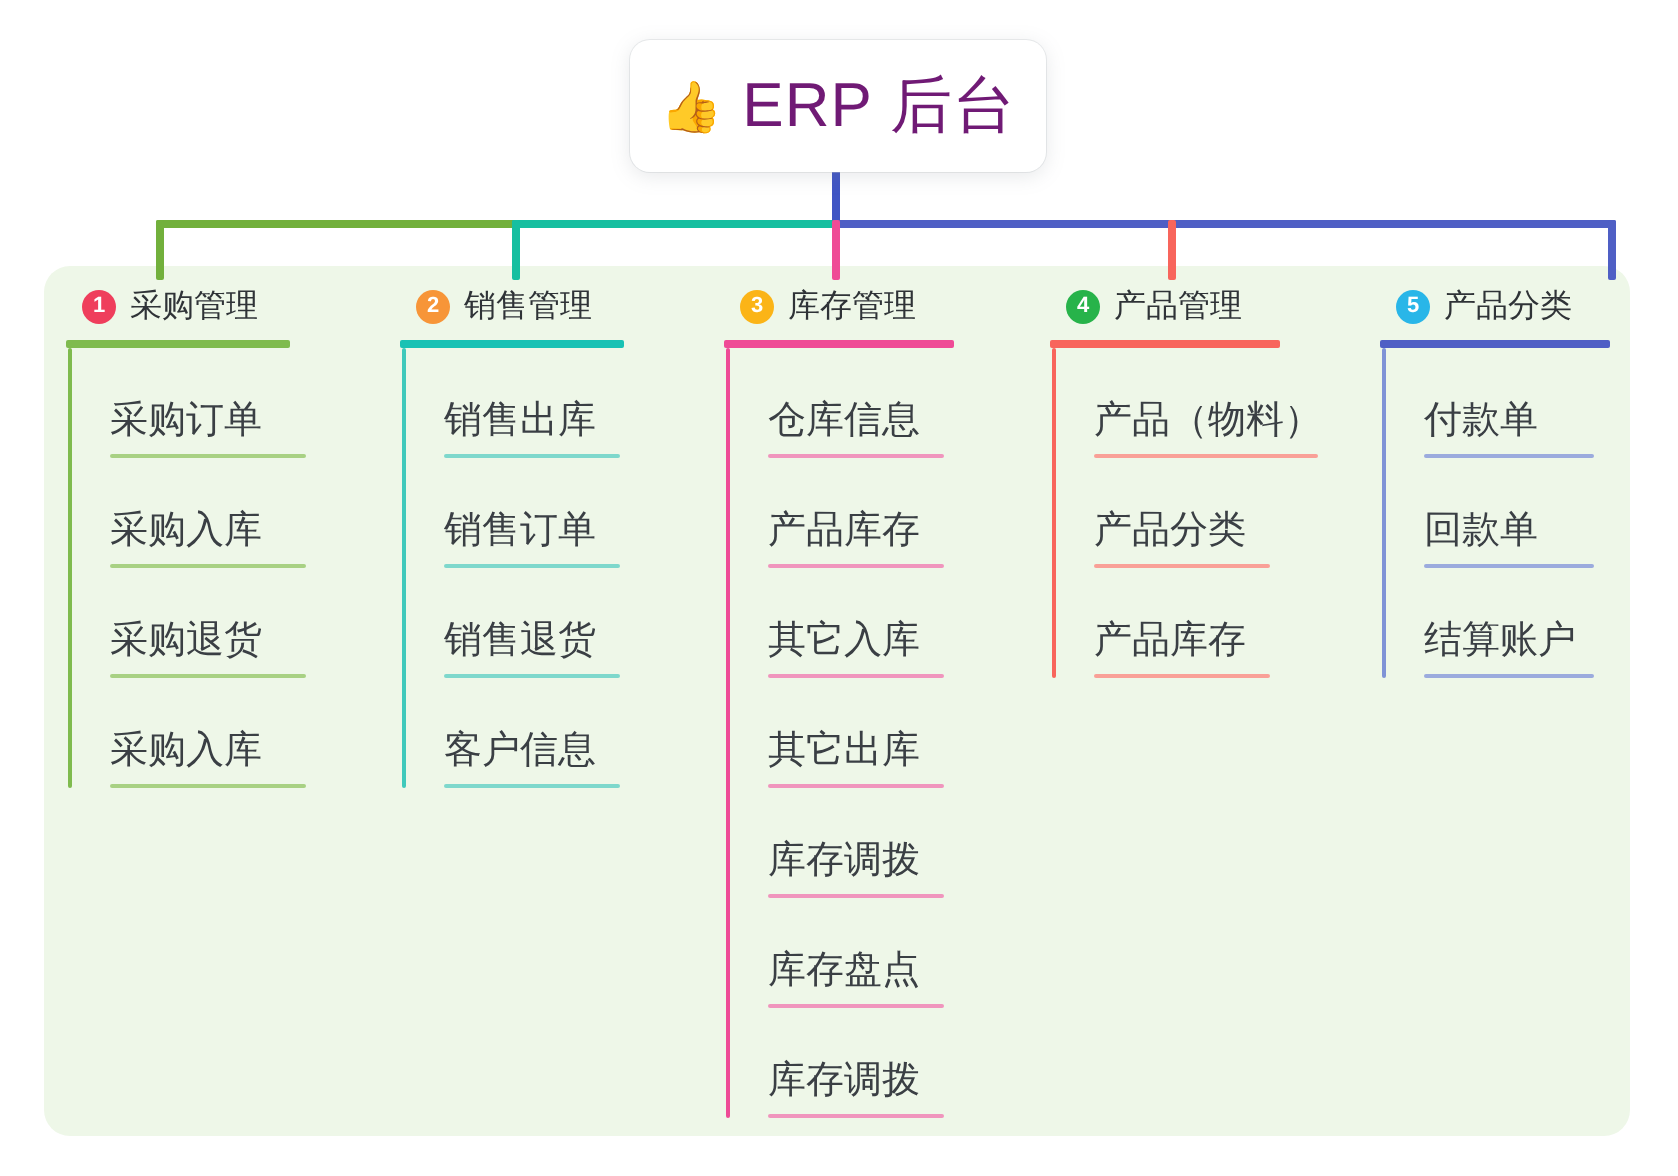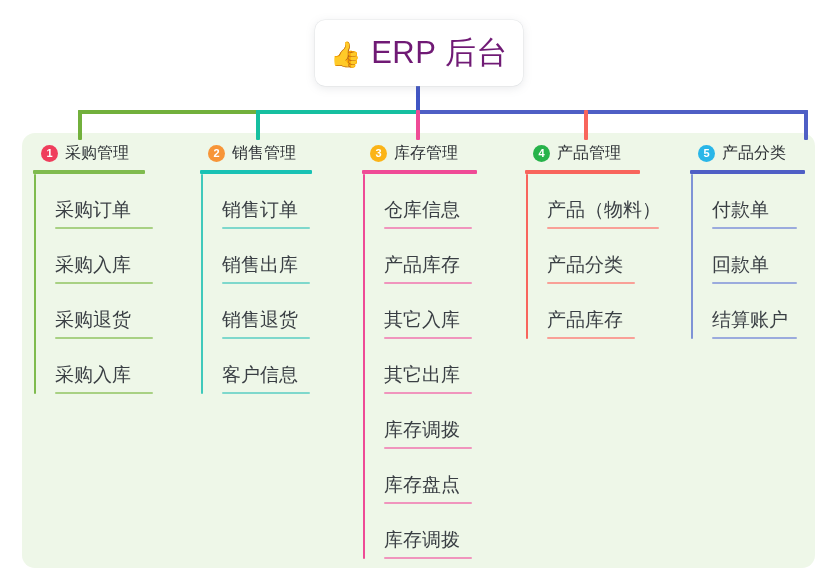--- a/index.html
+++ b/index.html
@@ -161,25 +161,25 @@
       </div>
       <div class="col col-2">
         <div class="col-head">
           <span class="badge" style="background: rgb(247, 149, 56);">2</span>
           <span class="head-label">销售管理</span>
         </div>
         <div class="head-rule" style="background: rgb(24, 194, 180); width: 112px;"></div>
         <div class="leaves">
           <div class="spine" style="background: rgb(63, 201, 187); height: 220px;"></div>
           <div class="leaf">
+            <div class="leaf-label">销售出库</div>
+            <div class="leaf-rule" style="background: rgb(126, 216, 204); width: 88px;"></div>
+          </div>
+          <div class="leaf">
             <div class="leaf-label">销售订单</div>
-            <div class="leaf-rule" style="background: rgb(126, 216, 204); width: 88px;"></div>
-          </div>
-          <div class="leaf">
-            <div class="leaf-label">销售出库</div>
             <div class="leaf-rule" style="background: rgb(126, 216, 204); width: 88px;"></div>
           </div>
           <div class="leaf">
             <div class="leaf-label">销售退货</div>
             <div class="leaf-rule" style="background: rgb(126, 216, 204); width: 88px;"></div>
           </div>
           <div class="leaf">
             <div class="leaf-label">客户信息</div>
             <div class="leaf-rule" style="background: rgb(126, 216, 204); width: 88px;"></div>
           </div>

